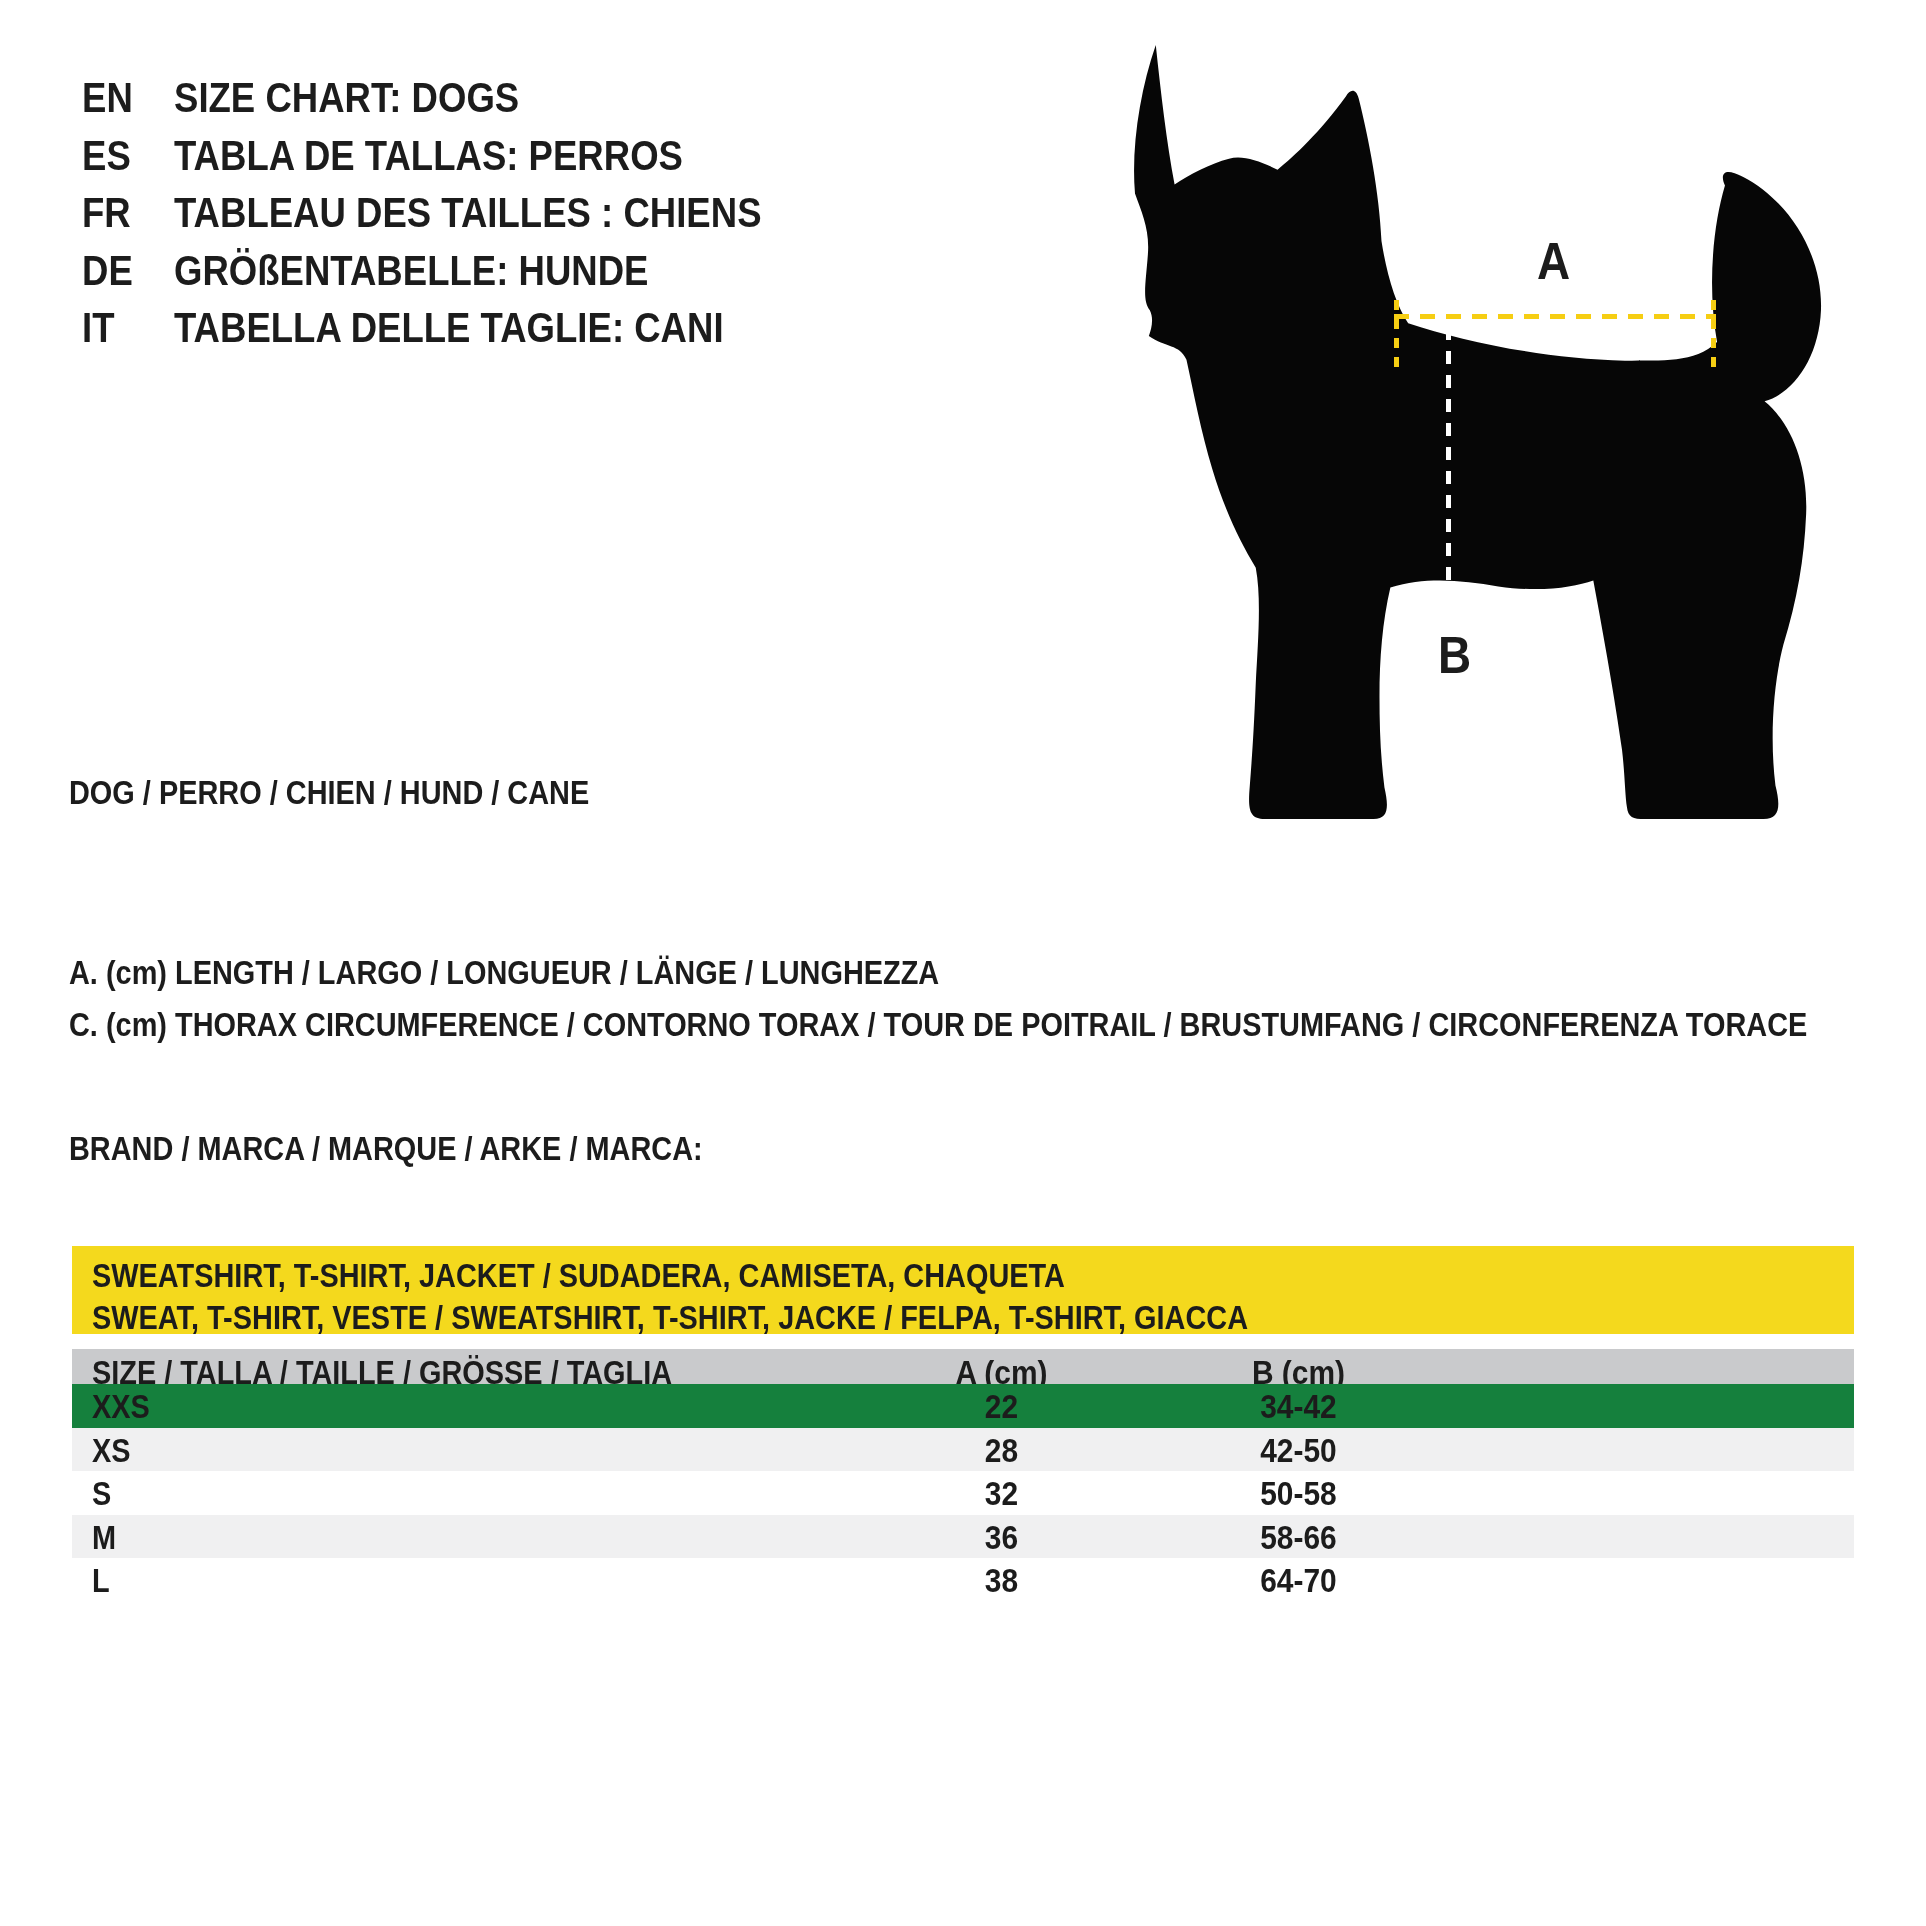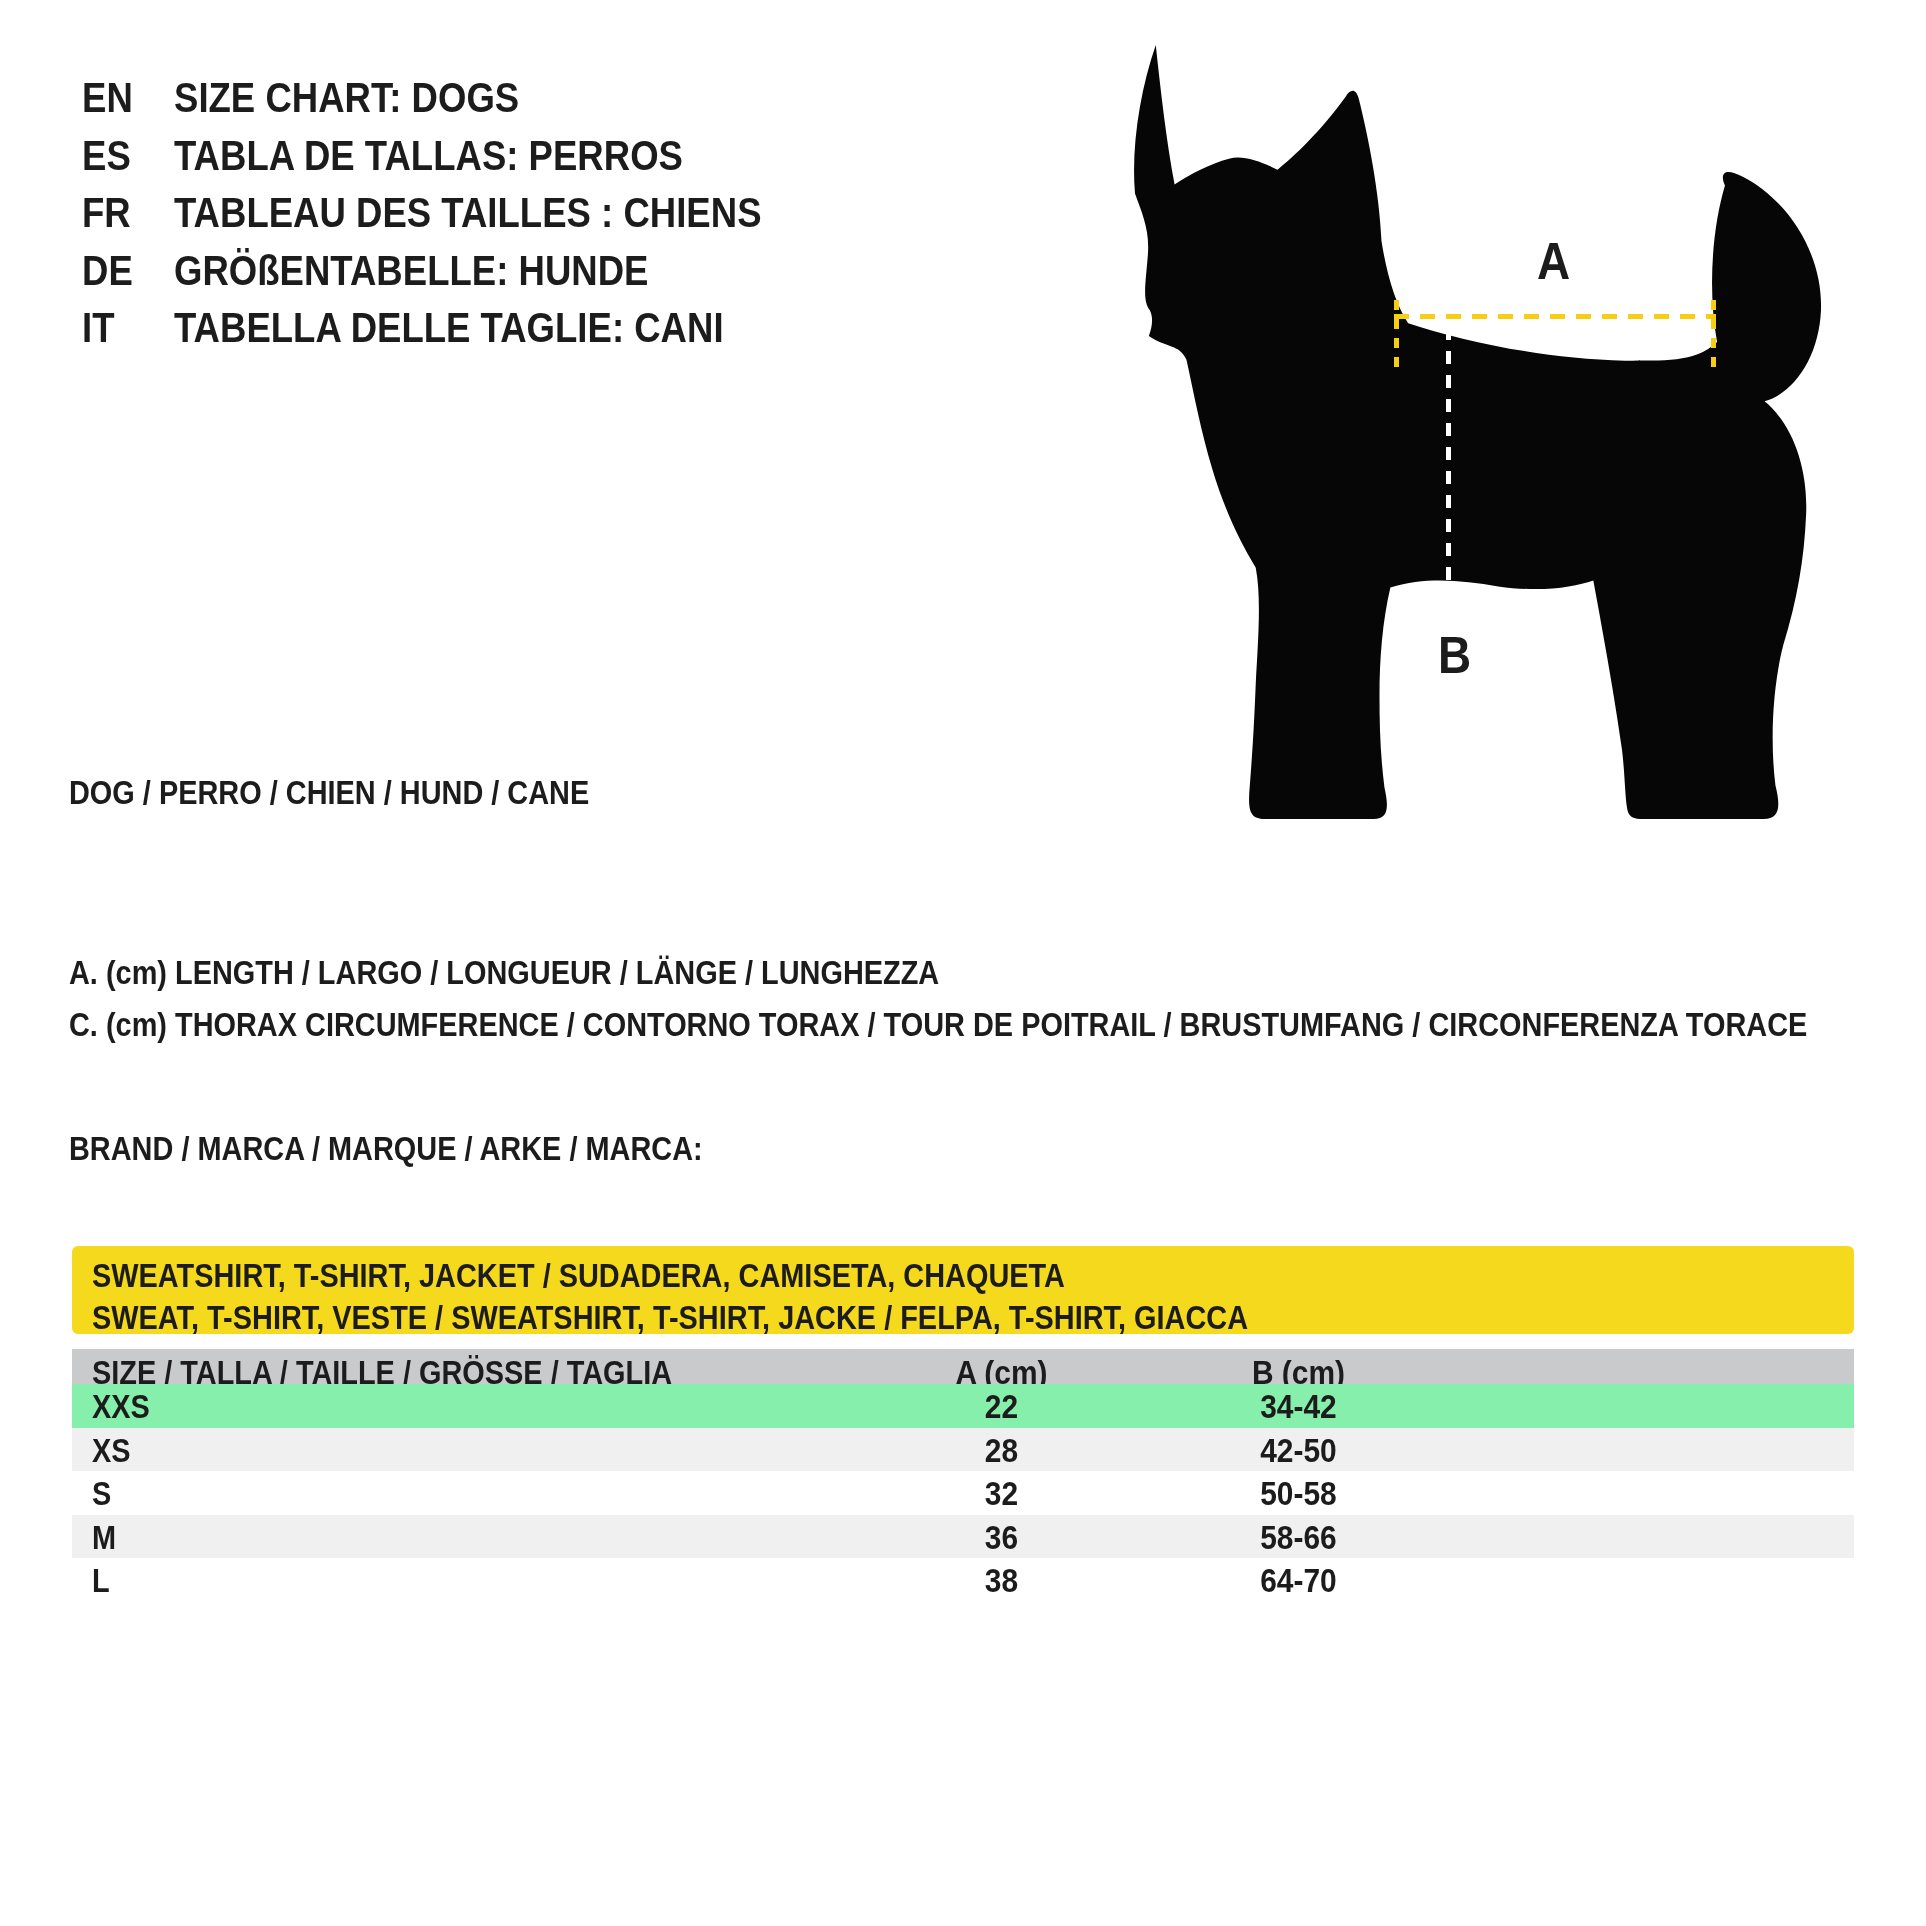--- a/index.html
+++ b/index.html
@@ -9,21 +9,21 @@
   .txt{font-weight:bold;white-space:nowrap;transform:scaleX(.85);transform-origin:left center;}
   .lang-code{font-size:43px;}
   .lang-label{font-size:43px;}
   .bodyline{font-size:34px;}
   
   .dash-h{height:5px;background:repeating-linear-gradient(to right,var(--yel) 0 15px,transparent 15px 26px);}
   .dash-v-yel{width:5px;background:repeating-linear-gradient(to bottom,var(--yel) 0 10px,transparent 10px 19px);}
   .dash-v-wht{width:5px;background:repeating-linear-gradient(to bottom,#ffffff 0 13px,transparent 13px 24px);}
   .marker{font-size:51px;font-weight:bold;transform:scaleX(.9);transform-origin:left center;}
   
-  .banner{width:1782px;height:88px;border-radius:6px;}
+  .banner{width:1782px;height:88px;}
   .banner .txt{font-size:34px;line-height:42px;}
   .row{width:1782px;height:44px;}
   .cell-size{left:20px;top:0;line-height:44px;font-size:34px;}
   .cell-a,.cell-b{top:0;width:297px;text-align:center;line-height:44px;font-size:34px;
                   font-weight:bold;transform:scaleX(.88);transform-origin:center center;position:absolute;}
   .cell-a{left:781px;}
   .cell-b{left:1078px;}
   .hdr{height:46px;}
   .hdr .cell-size{line-height:46px;}
   .hdr .cell-a,.hdr .cell-b{line-height:46px;}
@@ -117,21 +117,21 @@
       <span class="abs txt" style="left:20px;top:8px;font-size:34px;">SWEATSHIRT, T-SHIRT, JACKET / SUDADERA, CAMISETA, CHAQUETA</span>
       <span class="abs txt" style="left:20px;top:50px;font-size:34px;">SWEAT, T-SHIRT, VESTE / SWEATSHIRT, T-SHIRT, JACKE / FELPA, T-SHIRT, GIACCA</span>
     </div>
 
     <div class="abs row hdr" style="left:64px;top:1337px;background:#C9CACC;margin-top:12px;">
       <span class="abs txt cell-size">SIZE / TALLA / TAILLE / GRÖSSE / TAGLIA</span>
       <span class="cell-a">A (cm)</span>
       <span class="cell-b">B (cm)</span>
     </div>
 
-    <div class="abs row" style="left:64px;top:1384px;background:#86efac;">
+    <div class="abs row" style="left:64px;top:1384px;background:#15803d;">
       <span class="abs txt cell-size">XXS</span>
       <span class="cell-a">22</span>
       <span class="cell-b">34-42</span>
     </div>
     <div class="abs row" style="left:64px;top:1428px;background:#F0F0F1;">
       <span class="abs txt cell-size">XS</span>
       <span class="cell-a">28</span>
       <span class="cell-b">42-50</span>
     </div>
     <div class="abs row" style="left:64px;top:1471px;background:#ffffff;">

